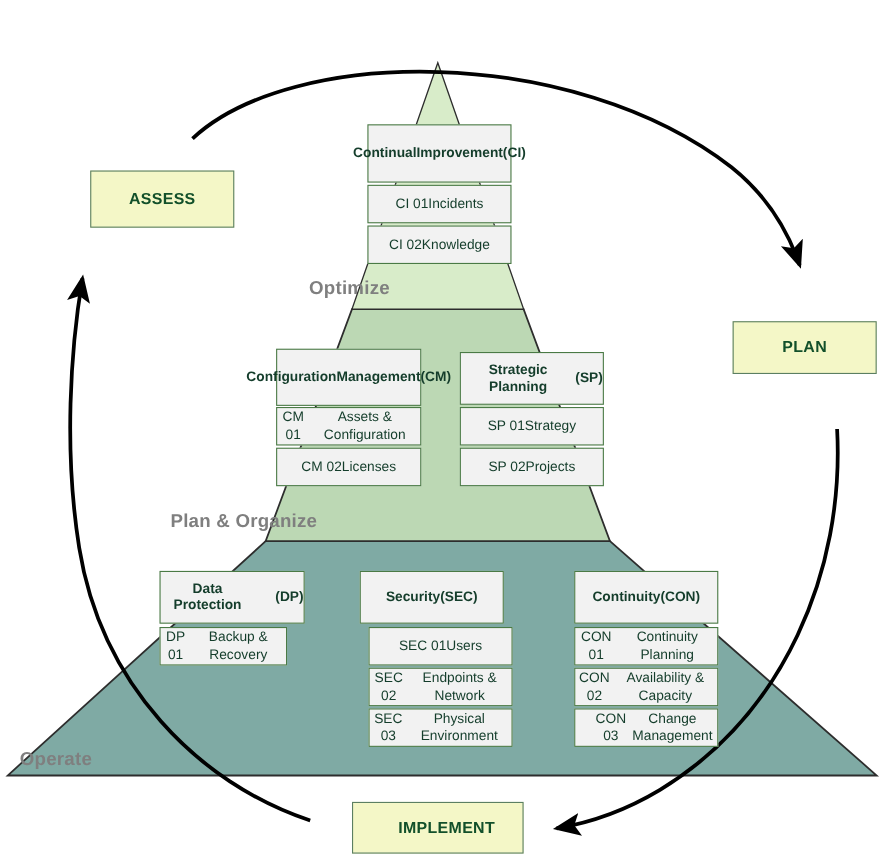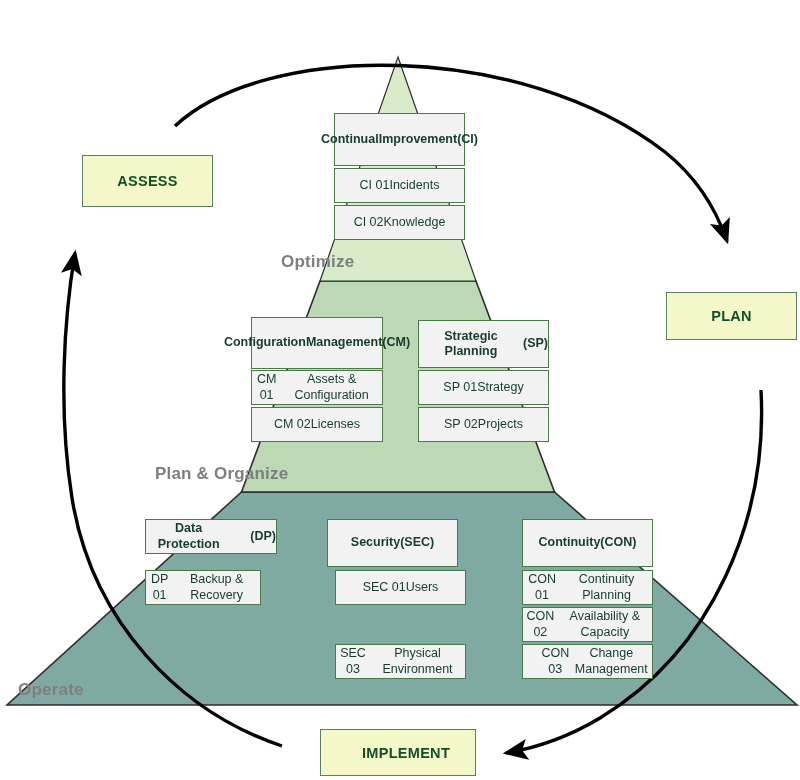--- a/index.html
+++ b/index.html
@@ -156,37 +156,41 @@
   </div>
   <div class="box sub" style="left:418px; top:370px; width:131px; height:35px;">
     <span>SP 01</span>
     <span>Strategy</span>
   </div>
   <div class="box sub" style="left:418px; top:407px; width:131px; height:35px;">
     <span>SP 02</span>
     <span>Projects</span>
   </div>
 
-  <div class="box head" style="left:145px; top:519px; width:132px; height:35px;gap:19px;">
+  <div class="box head" style="left:145px; top:519px; width:132px; height:48px;gap:19px;">
     <span>Data Protection</span>
     <span>(DP)</span>
   </div>
   <div class="box sub" style="left:145px; top:570px; width:116px; height:35px;">
     <span>DP 01</span>
     <span>Backup &amp; Recovery</span>
   </div>
 
   <div class="box head" style="left:327px; top:519px; width:131px; height:48px;">
     <span>Security</span>
     <span>(SEC)</span>
   </div>
   <div class="box sub" style="left:335px; top:570px; width:131px; height:35px;">
     <span>SEC 01</span>
     <span>Users</span>
   </div>
+  <div class="box sub" style="left:335px; top:607px; width:131px; height:35px;">
+    <span>SEC 02</span>
+    <span>Endpoints &amp; Network</span>
+  </div>
   <div class="box sub" style="left:335px; top:644px; width:131px; height:35px;">
     <span>SEC 03</span>
     <span>Physical Environment</span>
   </div>
 
   <div class="box head" style="left:522px; top:519px; width:131px; height:48px;">
     <span>Continuity</span>
     <span>(CON)</span>
   </div>
   <div class="box sub" style="left:522px; top:570px; width:131px; height:35px;">

